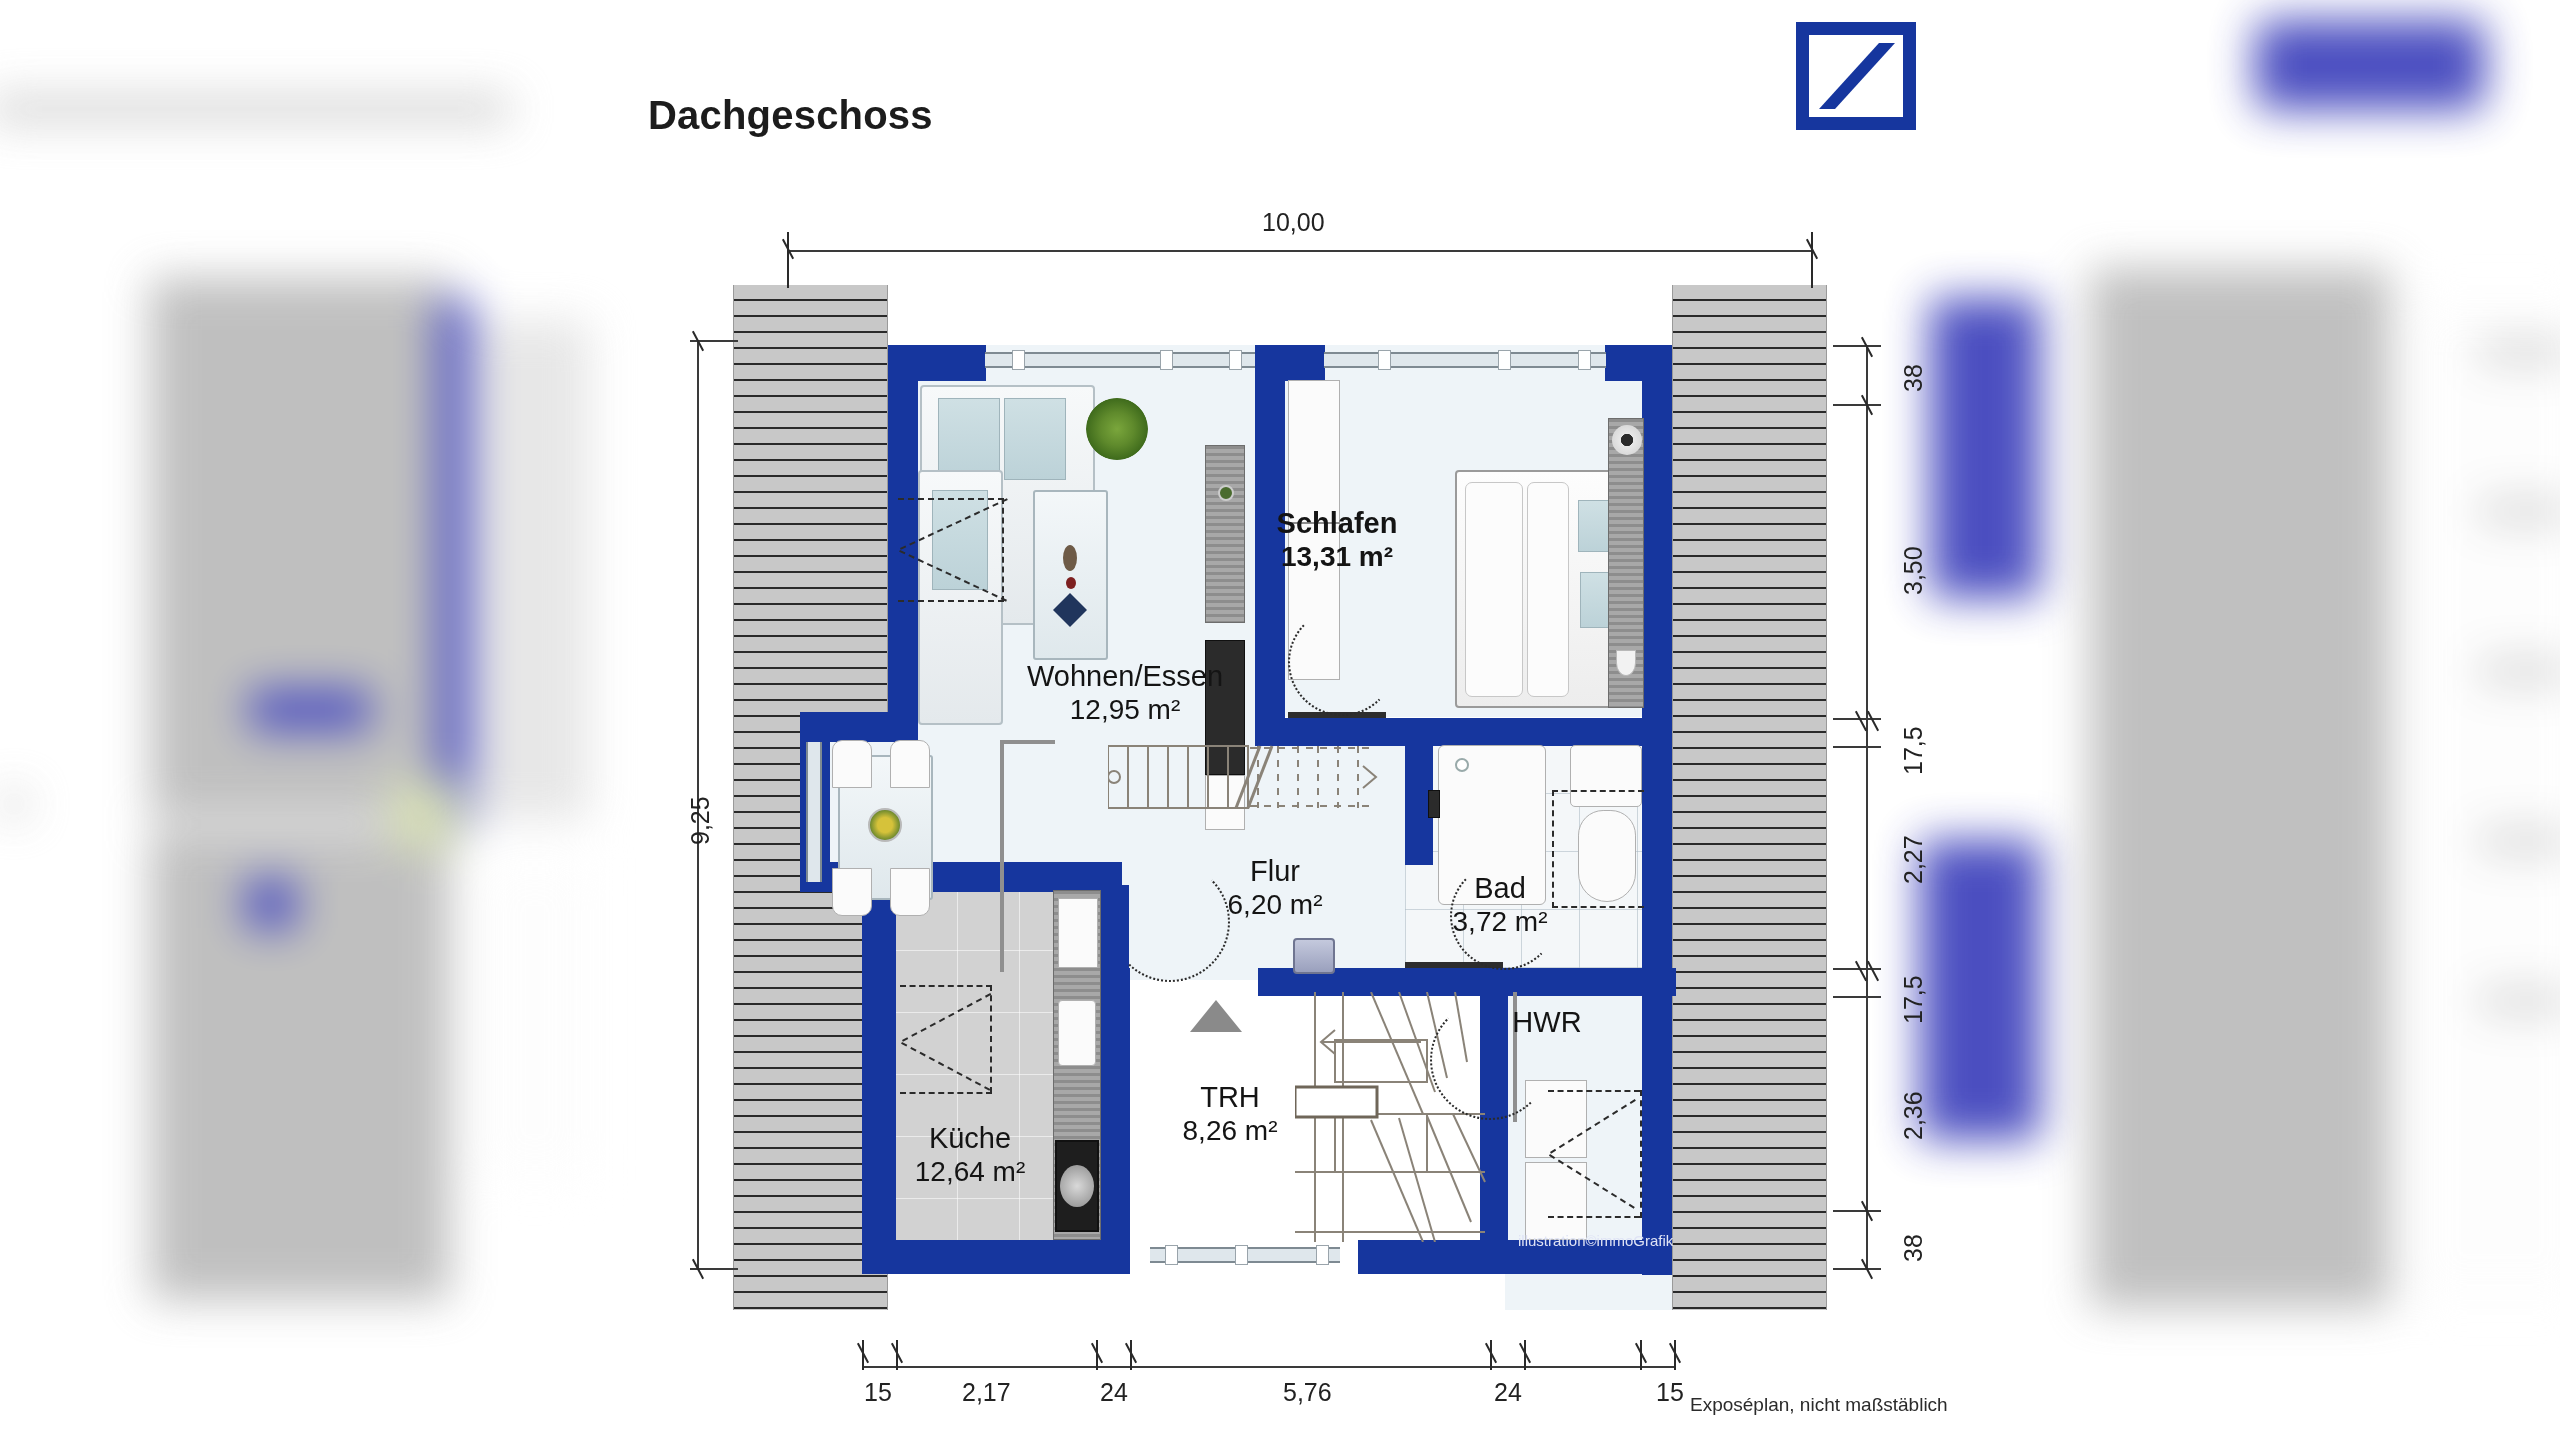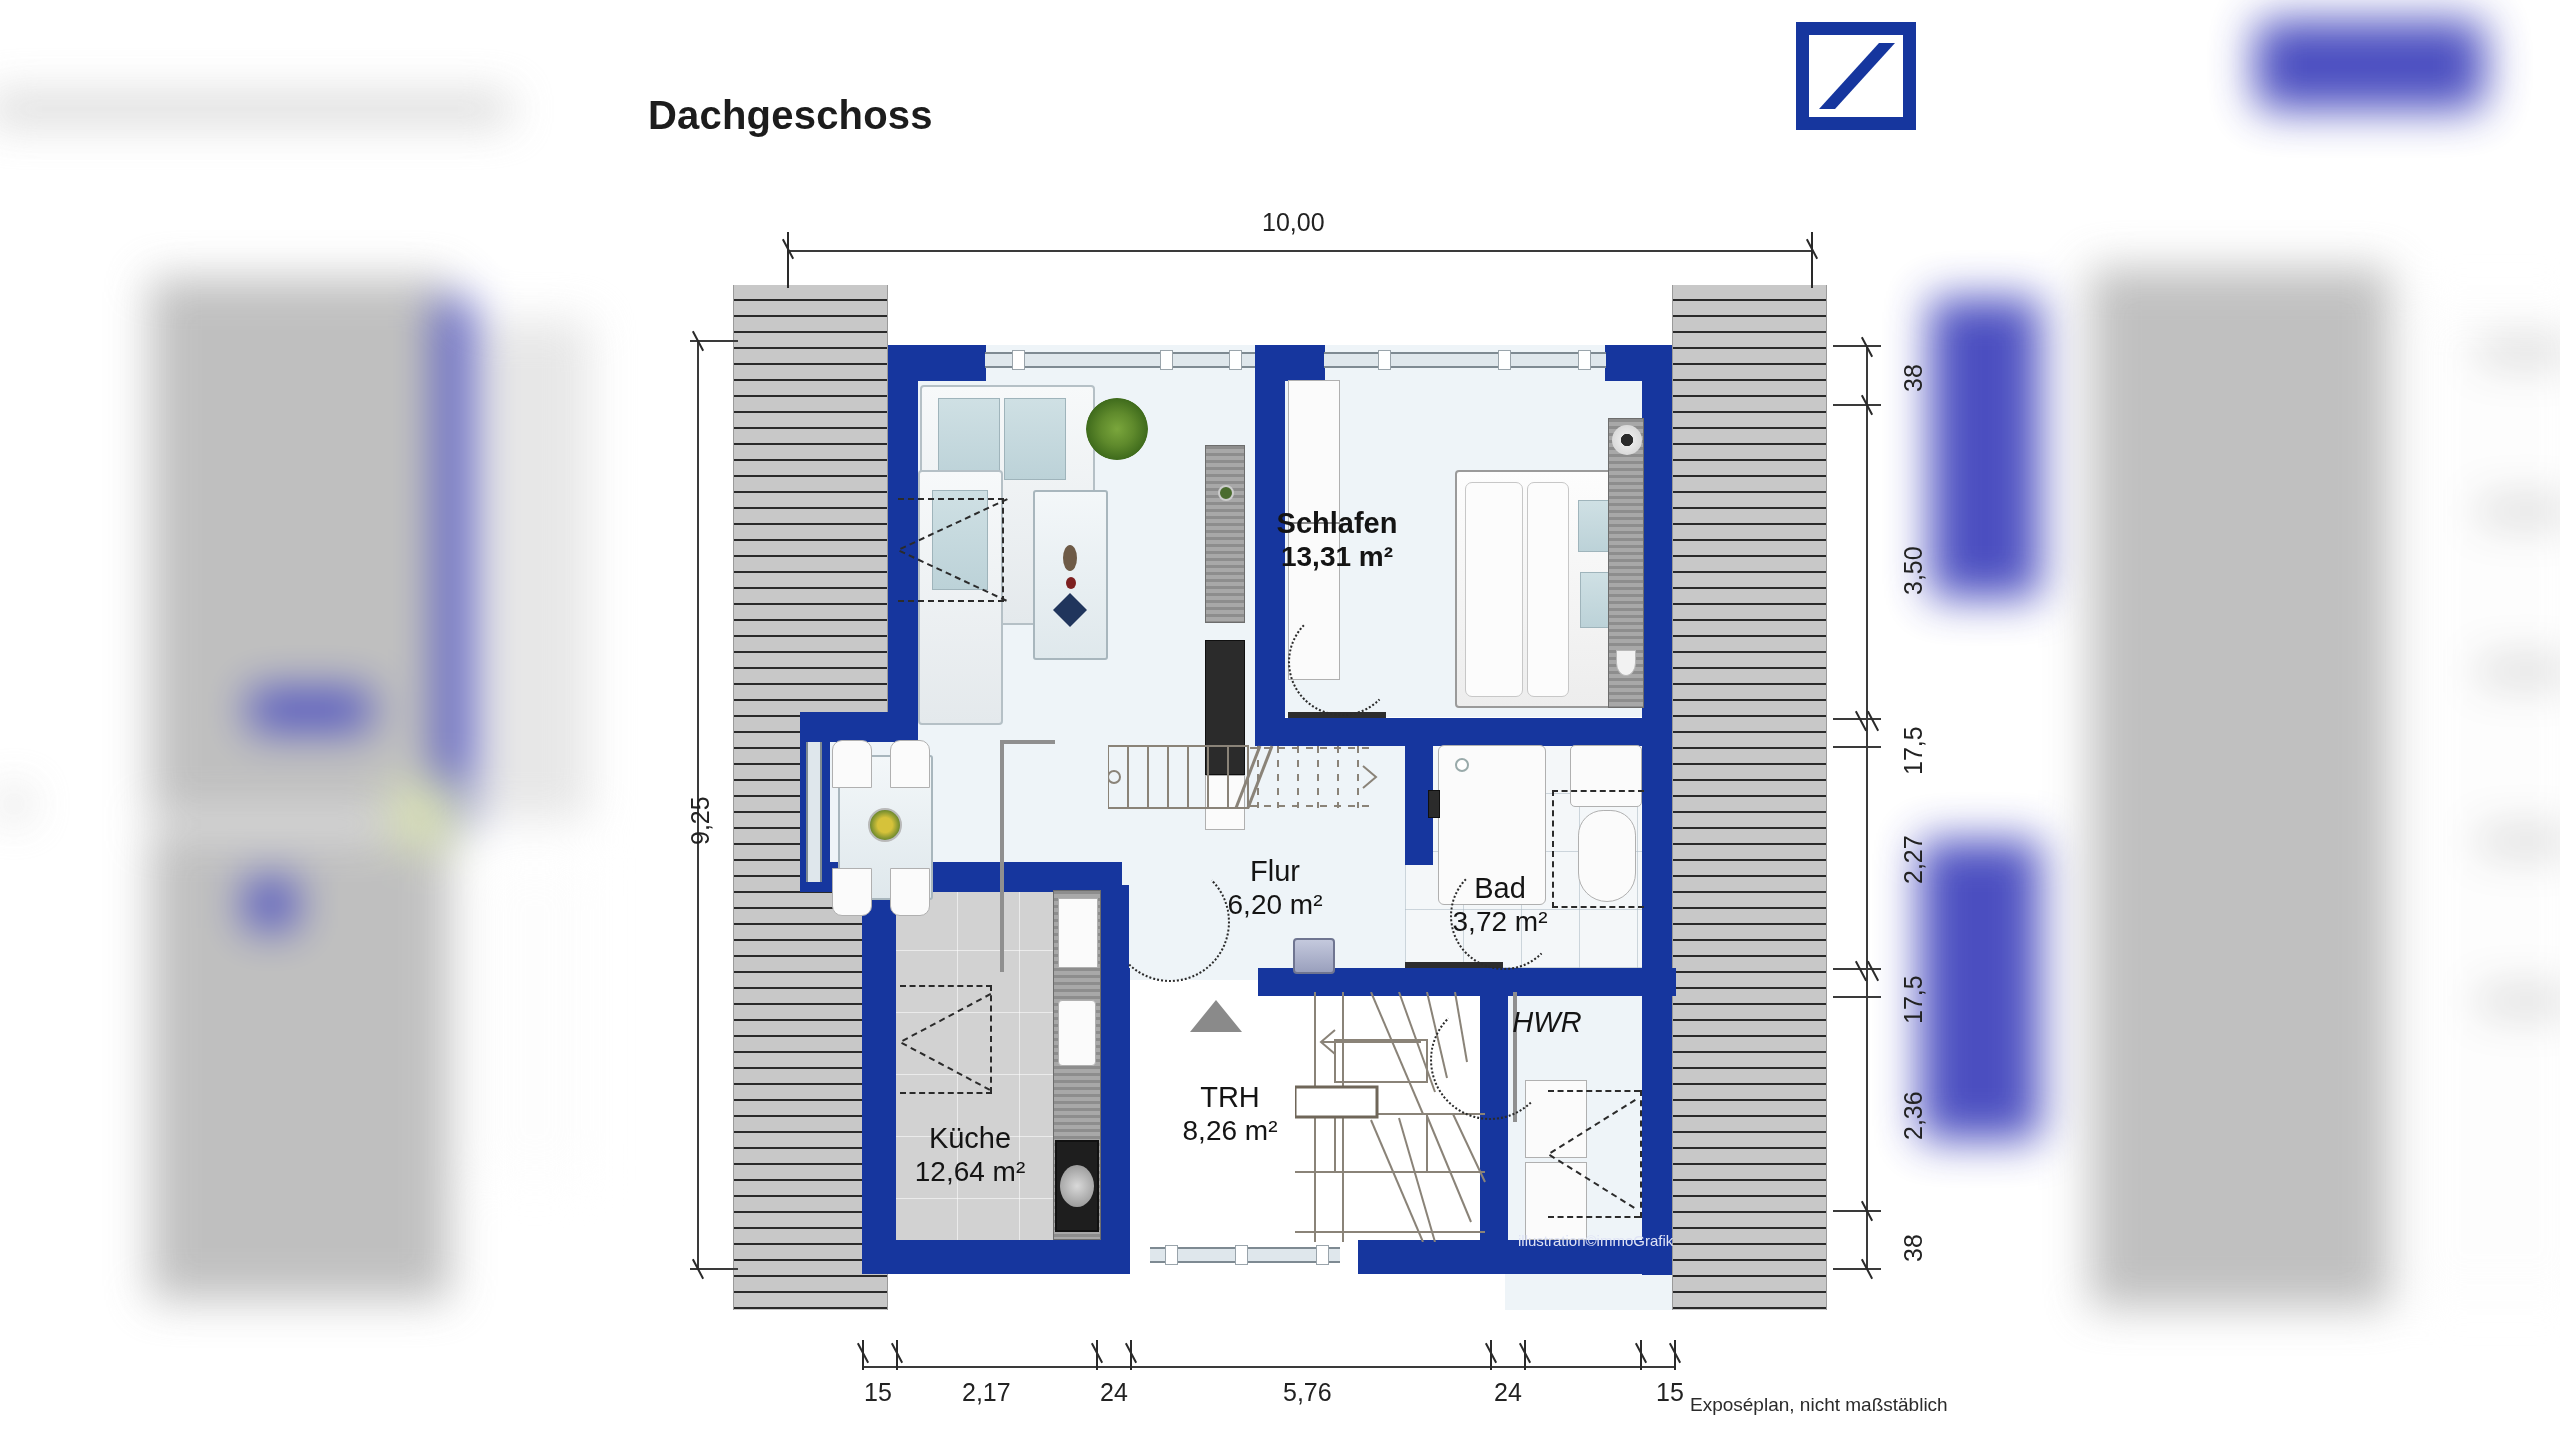--- a/index.html
+++ b/index.html
@@ -347,41 +347,45 @@
     <div class="dashline" style="left:1548px; top:1090px; width:92px;"></div>
     <div class="dashline" style="left:1548px; top:1216px; width:92px;"></div>
     <div class="dashline" style="left:1550px; top:1152px; width:100px; transform:rotate(-32deg); transform-origin:0 0;"></div>
     <div class="dashline" style="left:1550px; top:1154px; width:100px; transform:rotate(32deg); transform-origin:0 0;"></div>
     <div class="arcdoor" style="left:1430px; top:1000px; width:120px; height:120px;"></div>
 
     <div class="arcdoor" style="left:1110px; top:862px; width:120px; height:120px;
                 transform:scaleX(-1);"></div>
     <div class="furn" style="left:1293px; top:938px; width:42px; height:36px; background:linear-gradient(180deg,#c4c9dd,#9aa0bd); border:2px solid #6f7591; border-radius:4px;"></div>
 
+    <div class="rlabel" style="left:1005px; top:660px; width:240px;">
+      <span class="nm">Wohnen/Essen</span>
+      <span class="ar">12,95 m²</span>
+    </div>
     <div class="rlabel" style="left:1222px; top:507px; width:230px;font-weight:bold;">
       <span class="nm">Schlafen</span>
       <span class="ar">13,31 m²</span>
     </div>
     <div class="rlabel" style="left:1175px; top:855px; width:200px;">
       <span class="nm">Flur</span>
       <span class="ar">6,20 m²</span>
     </div>
     <div class="rlabel" style="left:1400px; top:872px; width:200px;">
       <span class="nm">Bad</span>
       <span class="ar">3,72 m²</span>
     </div>
     <div class="rlabel" style="left:1130px; top:1068px; width:200px;margin-top:13px;">
       <span class="nm">TRH</span>
       <span class="ar">8,26 m²</span>
     </div>
     <div class="rlabel" style="left:860px; top:1122px; width:220px;">
       <span class="nm">Küche</span>
       <span class="ar">12,64 m²</span>
     </div>
-    <div class="rlabel" style="left:1477px; top:1006px; width:140px;font-style:italic;">
+    <div class="rlabel" style="left:1477px; top:1006px; width:140px;">
       <span class="nm">HWR</span>
     </div>
 
     <div class="credit" style="left:1518px; top:1232px;">illustration©immoGrafik</div>
 
     <div class="dline" style="left:787px; top:250px; width:1026px; height:2px;"></div>
     <div class="dtick" style="left:787px; top:232px; height:56px;"></div>
     <div class="dtick" style="left:1811px; top:232px; height:56px;"></div>
     <div class="dslash" style="left:787px; top:238px;"></div>
     <div class="dslash" style="left:1811px; top:238px;"></div>

